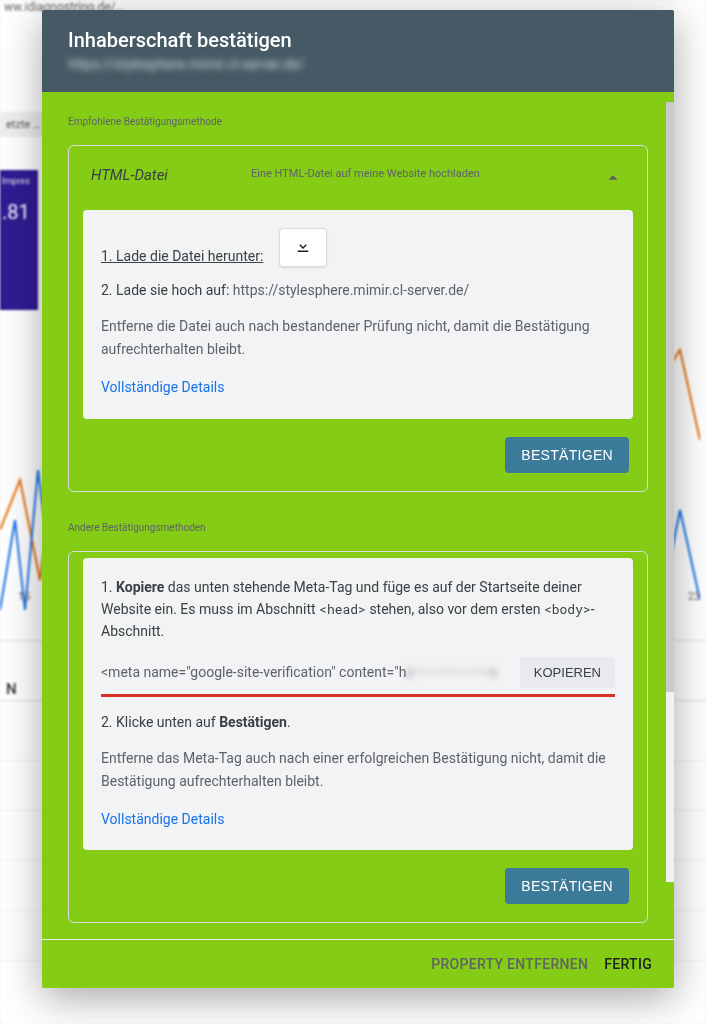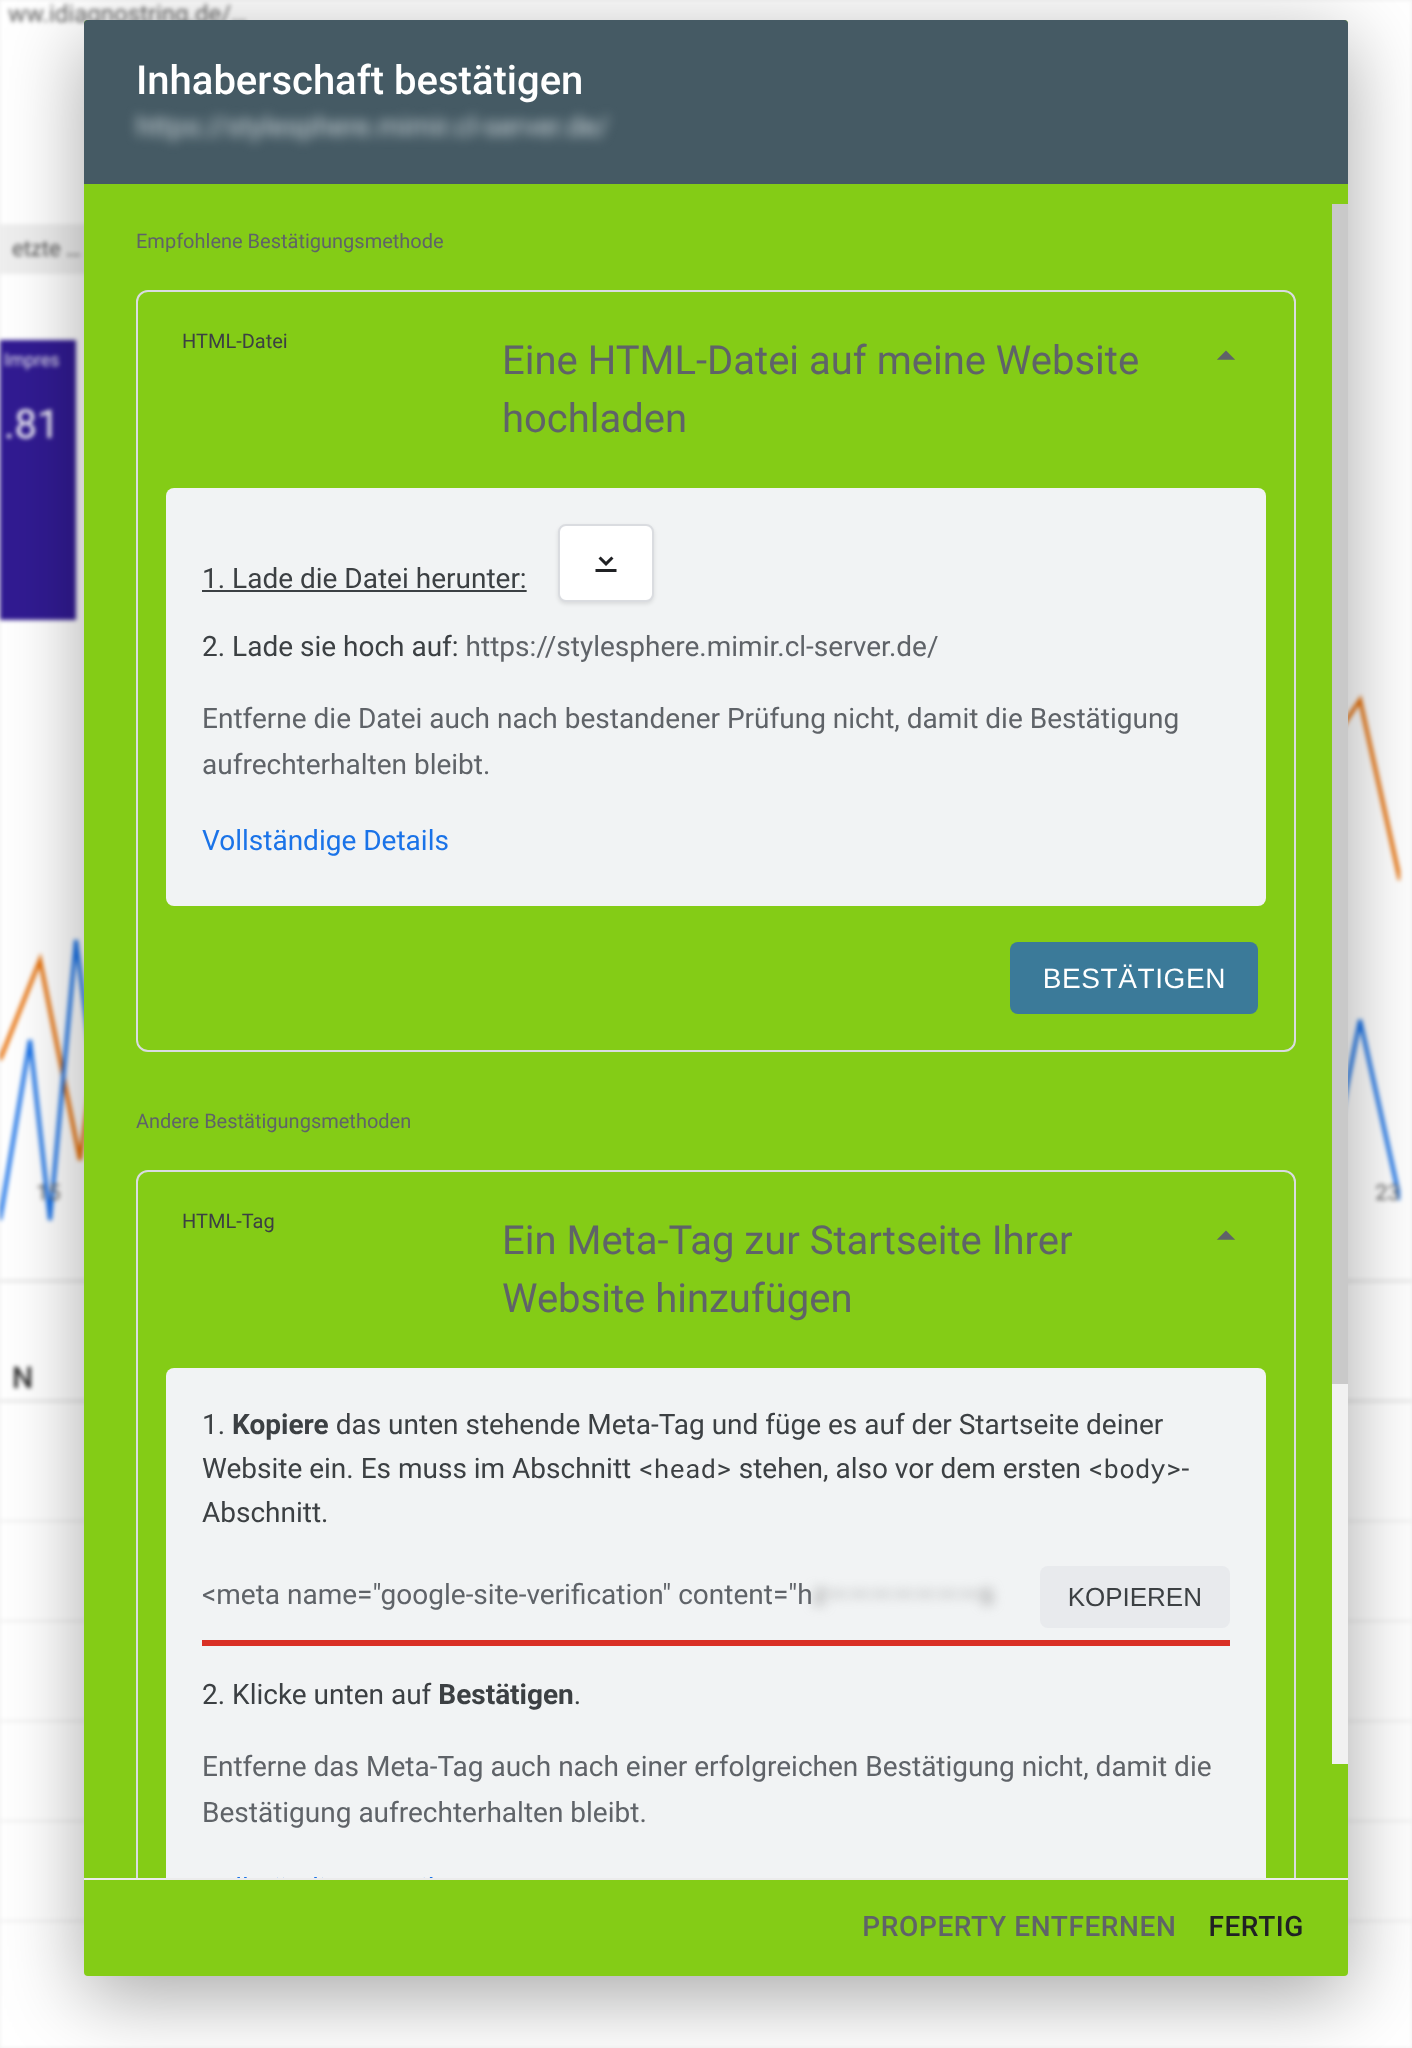--- a/index.html
+++ b/index.html
@@ -91,25 +91,25 @@
     border-radius: 6px;
     margin-bottom: 30px;
     overflow: hidden;
   }
   .card-head {
     display: flex; align-items: flex-start;
     padding: 20px 22px 14px 22px;
   }
   .card-head .name {
     width: 160px;
-    font-size: 10px; color: #3c4043;
+    font-size: 15px; color: #3c4043; font-style: italic;
   }
   .card-head .desc {
     flex: 1;
-    font-size: 20px; color: #5f6368;
+    font-size: 11px; color: #5f6368;
     line-height: 1.45;
   }
   .chev {
     width: 24px; height: 24px;
     display: flex; align-items: center; justify-content: center;
     color: #5f6368;
   }
   .chev svg { width: 22px; height: 22px; }
 
   .card-inner {
@@ -264,29 +264,20 @@
         <div class="linkish" style="margin-top:16px">Vollständige Details</div>
       </div>
       <div class="card-actions">
         <button class="btn-confirm">BESTÄTIGEN</button>
       </div>
     </div>
 
     <div class="section-label">Andere Bestätigungsmethoden</div>
 
     <div class="card">
-      <div class="card-head">
-        <div class="name">HTML-Tag</div>
-        <div class="desc">Ein Meta-Tag zur Startseite Ihrer Website hinzufügen</div>
-        <div class="chev">
-          <svg viewBox="0 0 24 24">
-              <path fill="currentColor" d="M7 14l5-5 5 5z"></path>
-            </svg>
-        </div>
-      </div>
       <div class="card-inner">
         <div>
           <span>1. </span><b>Kopiere</b><span> das unten stehende Meta-Tag und füge es auf der Startseite deiner Website ein. Es muss im Abschnitt </span><code class="mono">&lt;head&gt;</code><span> stehen, also vor dem ersten </span><code class="mono">&lt;body&gt;</code><span>-Abschnitt.</span>
         </div>
         <div class="meta-row">
           <div class="meta-code">
             <span>&lt;meta name="google-site-verification" content="h</span><span class="blurend">z———————s</span>
           </div>
           <button class="copy-btn">KOPIEREN</button>
         </div>

